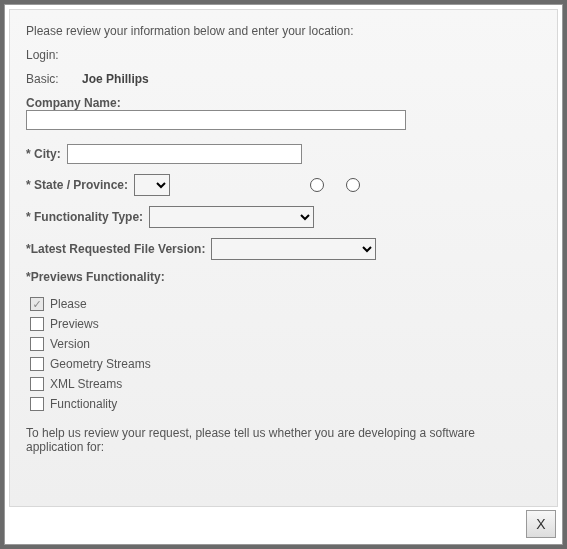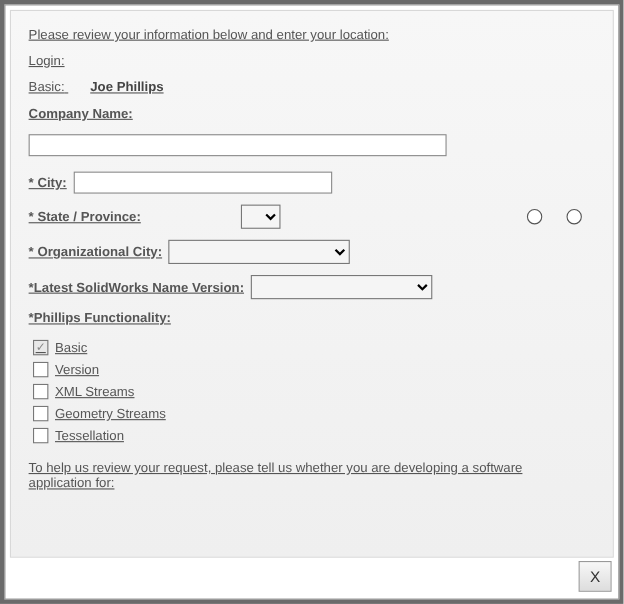--- a/index.html
+++ b/index.html
@@ -22,55 +22,54 @@
     background: #fff;
   }
   .scroll-area {
     position: absolute;
     top: 5px; left: 5px; right: 5px; bottom: 38px;
     background: linear-gradient(to bottom, #f7f7f7 0%, #efefef 100%);
     border: 1px solid #d8d8d8;
     overflow-y: scroll;
     padding: 14px 28px 10px 16px;
     color: #555;
-    text-decoration: underline;
   }
   .scroll-area::-webkit-scrollbar { width: 16px; }
   .scroll-area::-webkit-scrollbar-track { background: #f0f0f0; }
   .scroll-area::-webkit-scrollbar-thumb { background: #c8c8c8; border: 1px solid #aaa; border-radius: 2px; }
   .intro, .login-line, .row, .func-head, .footer-text { margin-bottom: 10px; }
   .login-line { margin-top: 0; margin-bottom: 10px; }
   .row { display: flex; align-items: center; flex-wrap: wrap; }
   .label { font-weight: bold; color: #555; margin-right: 6px; }
   .value { font-weight: bold; color: #444; margin-left: 20px; }
   .plain { font-weight: normal; color: #555; }
   input[type=text] {
     height: 20px;
     border: 1px solid #888;
     padding: 1px 3px;
     font-family: inherit;
     font-size: 12px;
     background: #fff;
   }
   .email-input { flex: 1; min-width: 430px; }
-  .company-label-row { margin-bottom: 12px; }
+  .company-label-row { margin-bottom: 0; }
   .company-input {
     width: 380px; height: 26px;
     border: 2px solid #333;
   }
   .city-input { width: 235px; }
   select {
     height: 22px;
     border: 1px solid #777;
     background: #f5f5f5;
     font-family: inherit;
     font-size: 12px;
   }
   .country-select { width: 170px; }
-  .state-row { display: flex; align-items: center; justify-content: space-between; }
+  .state-row { display: flex; align-items: center; }
   .state-select { width: 36px; }
   .radio-block { margin-left: 140px; display: flex; gap: 22px; }
   .radio-dot {
     width: 14px; height: 14px; border: 1px solid #555; border-radius: 50%;
     background: #fff; display: inline-block;
   }
   .orgtype-select { width: 165px; }
   .filever-select { width: 165px; }
   .func-list { margin: 2px 0 12px 4px; }
   .func-item { display: flex; align-items: center; height: 20px; }
@@ -132,52 +131,56 @@
     <div class="row state-row">
       <span class="label">* State / Province:</span>
       <select class="state-select"><option></option></select>
       <span class="radio-block">
         <span class="radio-dot"></span>
         <span class="radio-dot"></span>
       </span>
     </div>
 
     <div class="row">
-      <span class="label">* Organizational City:</span>
+      <span class="label">* Functionality Type:</span>
       <select class="orgtype-select"><option></option></select>
     </div>
 
     <div class="row">
-      <span class="label">*Latest SolidWorks Name Version:</span>
+      <span class="label">*Latest Requested File Version:</span>
       <select class="filever-select"><option></option></select>
     </div>
 
-    <div class="func-head label">*Phillips Functionality:</div>
+    <div class="func-head label">*Previews Functionality:</div>
     <div class="func-list">
       <div class="func-item">
         <span class="cb disabled">
             <span class="check-mark">✓</span>
           </span>
-        <span>Basic</span>
+        <span>Please</span>
+      </div>
+      <div class="func-item">
+        <span class="cb"></span>
+        <span>Previews</span>
       </div>
       <div class="func-item">
         <span class="cb"></span>
         <span>Version</span>
       </div>
       <div class="func-item">
         <span class="cb"></span>
+        <span>Geometry Streams</span>
+      </div>
+      <div class="func-item">
+        <span class="cb"></span>
         <span>XML Streams</span>
       </div>
       <div class="func-item">
         <span class="cb"></span>
-        <span>Geometry Streams</span>
-      </div>
-      <div class="func-item">
-        <span class="cb"></span>
-        <span>Tessellation</span>
+        <span>Functionality</span>
       </div>
     </div>
 
     <div class="footer-text plain">To help us review your request, please tell us whether you are developing a software application for:</div>
 
   </div>
 
   <div class="footer-bar">
     <div class="close-btn">
       <span>X</span>

